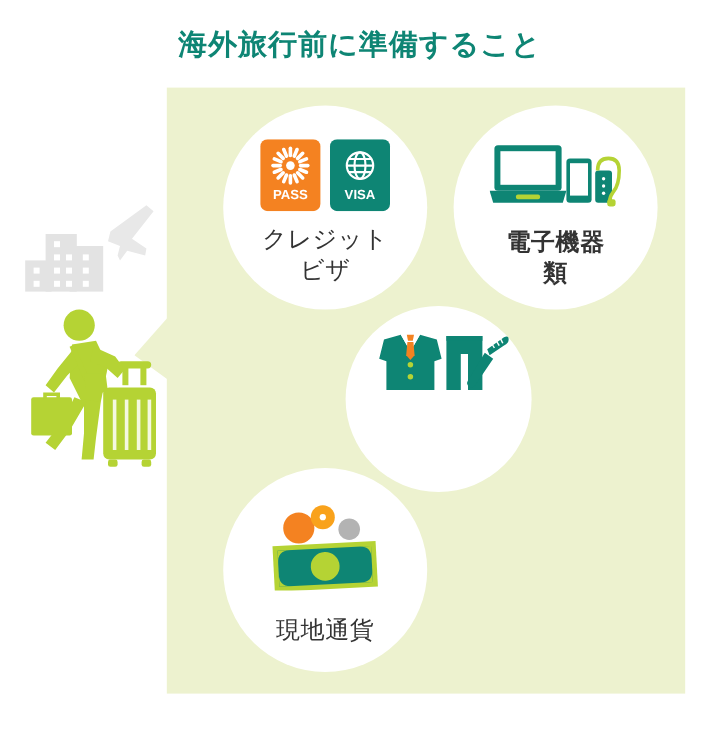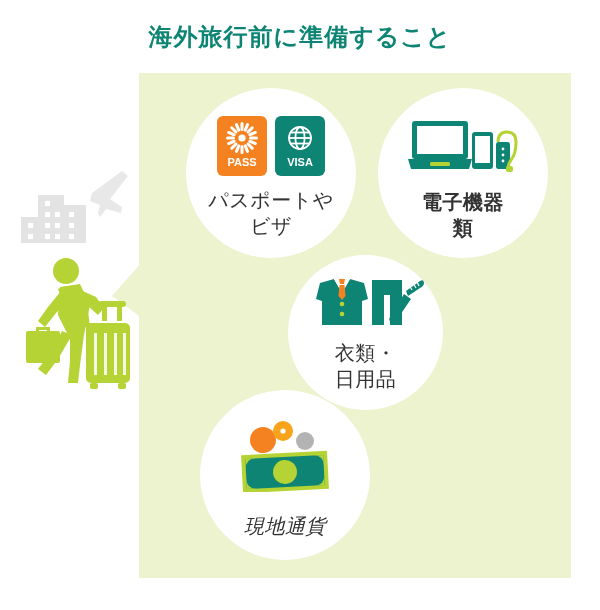--- a/index.html
+++ b/index.html
@@ -92,23 +92,22 @@
   }
   #bubble-devices {
     left: 378px; top: 88px; width: 170px; height: 170px;
     padding-top: 30px;
   }
   #bubble-clothing {
     left: 288px; top: 255px; width: 155px; height: 155px;
     padding-top: 22px;
   }
   #bubble-currency {
-    left: 200px; top: 390px; width: 170px; height: 170px;
+    left: 186px; top: 390px; width: 170px; height: 170px;
     padding-top: 30px;
-    font-style: italic;
   }
   #bubble-creditcard {
     left: 378px; top: 390px; width: 170px; height: 170px;
     padding-top: 30px;
   }
   #bubble-passport .label { margin-top: 12px; }
   #bubble-devices .label { margin-top: 16px; font-weight: bold; }
   #bubble-clothing .label { margin-top: 12px; }
   #bubble-currency .label { margin-top: 22px; }
   #bubble-creditcard .label { margin-top: 16px; }
@@ -228,21 +227,21 @@
             <circle cx="0" cy="0" r="11"></circle>
             <ellipse cx="0" cy="0" rx="4.6" ry="11"></ellipse>
             <line x1="-11" y1="0" x2="11" y2="0"></line>
             <line x1="-9.6" y1="-5.5" x2="9.6" y2="-5.5"></line>
             <line x1="-9.6" y1="5.5" x2="9.6" y2="5.5"></line>
           </g>
           <text x="85" y="50" font-family="'Liberation Sans',sans-serif" font-size="11" font-weight="bold" fill="#ffffff" text-anchor="middle">VISA</text>
         </g>
       </svg>
     </div>
-    <div class="label">パスポートや
+    <div class="label">クレジット
 ビザ</div>
   </div>
 
   <div class="bubble" id="bubble-devices">
     <div class="icon-wrap">
       <svg width="110" height="56" viewBox="0 0 110 56">
 
         <g>
           <rect x="4" y="3" width="56" height="38" rx="3" fill="#0e8574"></rect>
           <rect x="9" y="8" width="46" height="28" fill="#ffffff"></rect>
@@ -298,22 +297,20 @@
           <path d="M98 14 L112 4 q4 -2 4 2 q0 3 -4 5 L100 19 Z" fill="#0e8574"></path>
           <path d="M96 17 L103 22 L88 44 q-2 3 -5 1 q-3 -2 -1 -5 Z" fill="#0e8574"></path>
           <g stroke="#ffffff" stroke-width="1.2">
             <line x1="101" y1="8" x2="104" y2="13"></line>
             <line x1="105" y1="6" x2="108" y2="11"></line>
             <line x1="109" y1="5" x2="111" y2="9"></line>
           </g>
         </g>
       </svg>
     </div>
-    <div class="label">衣類・
-日用品</div>
   </div>
 
   <div class="bubble" id="bubble-currency">
     <div class="icon-wrap">
       <svg width="100" height="72" viewBox="0 0 100 72">
 
         <circle cx="28" cy="20" r="13" fill="#f48221"></circle>
         <g>
           <circle cx="48" cy="11" r="10" fill="#f9a21b"></circle>
           <circle cx="48" cy="11" r="2.6" fill="#ffffff"></circle>

